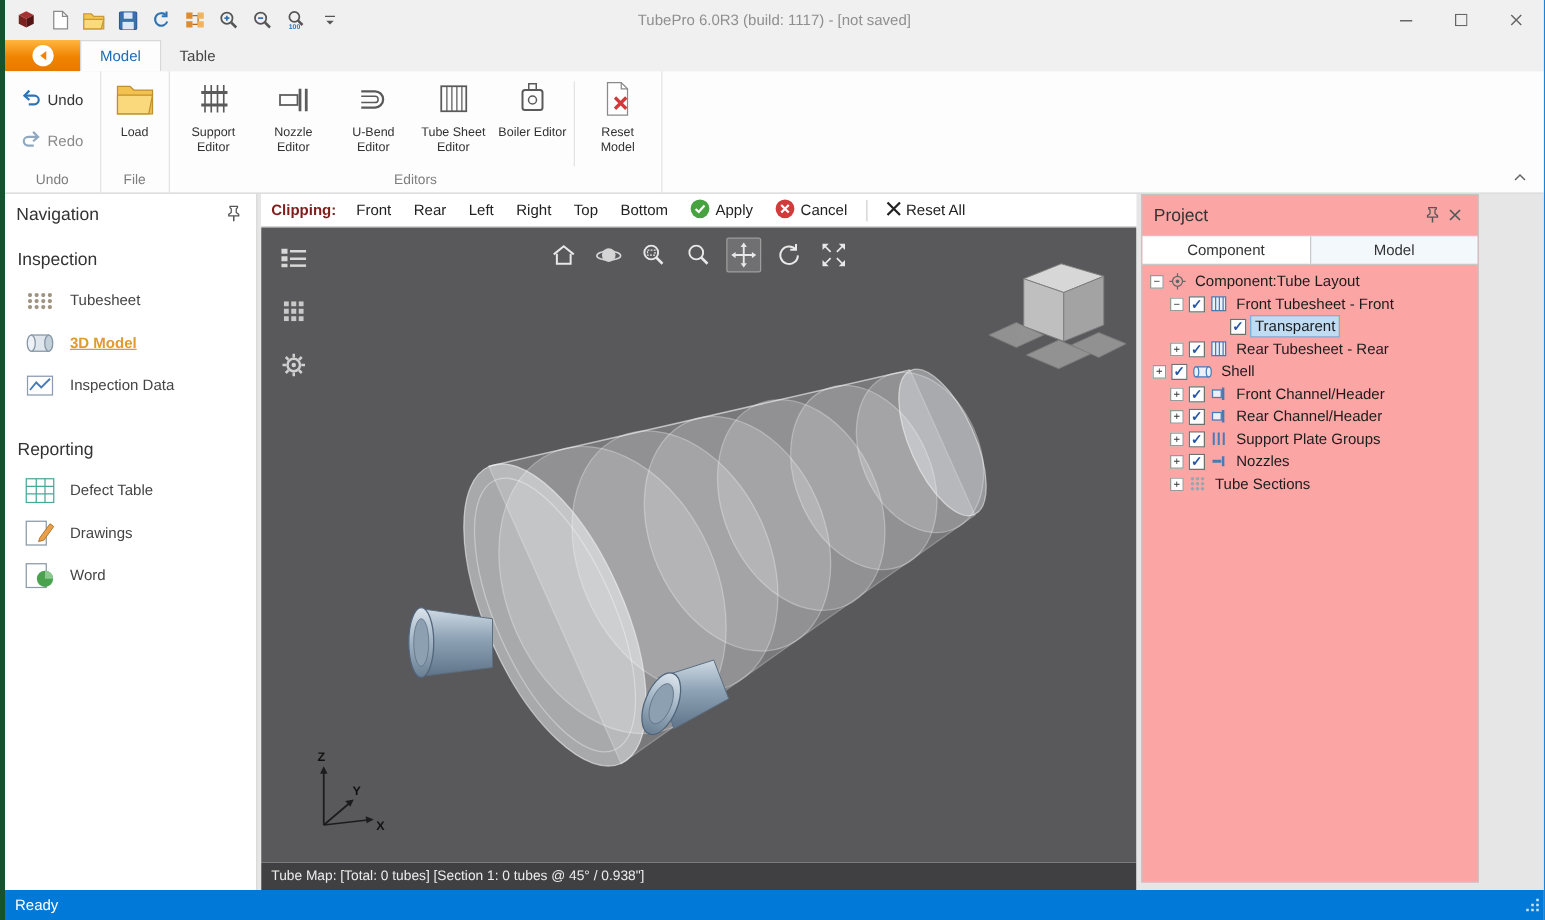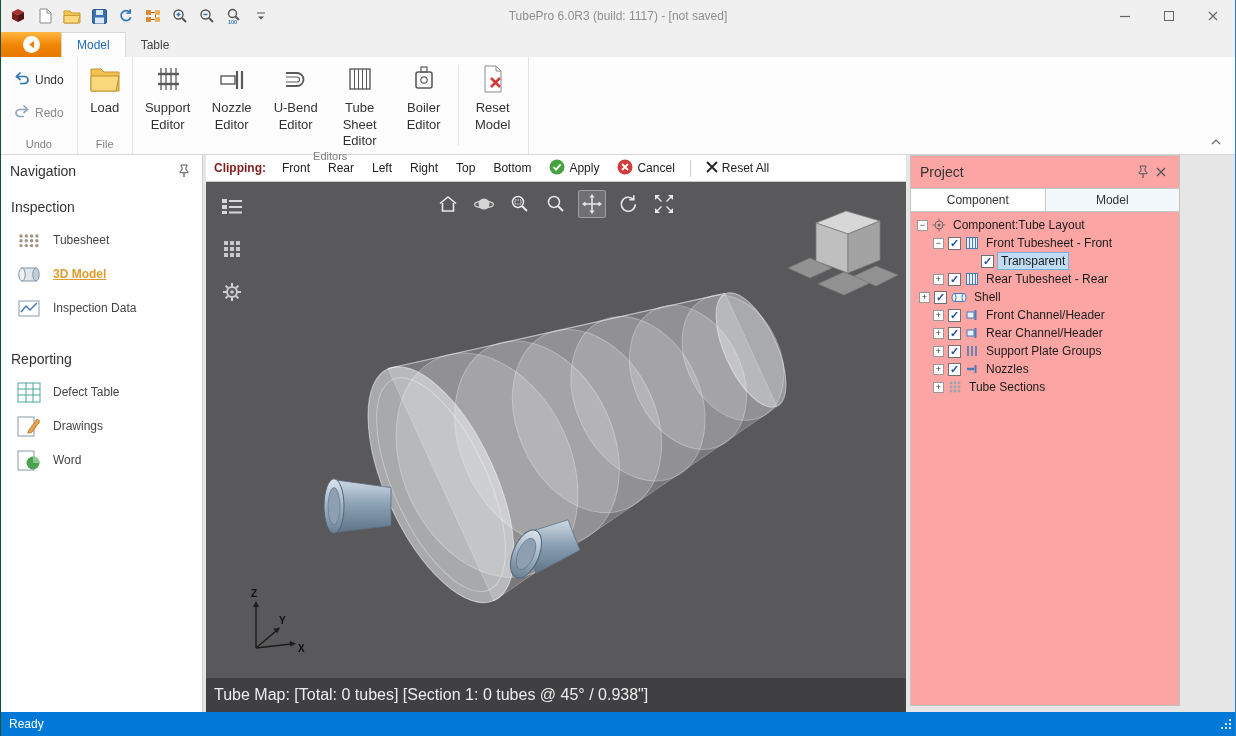--- a/index.html
+++ b/index.html
@@ -1,18 +1,18 @@
 <!DOCTYPE html>
 <html><head>
 <meta charset="utf-8">
 <style>
 *{margin:0;padding:0;box-sizing:border-box;}
 html,body{width:1236px;height:736px;}
 body{font-family:"Liberation Sans",sans-serif;font-size:12px;color:#333;background:#e6e6e6;overflow:hidden;}
-.window{width:1236px;height:736px;display:flex;flex-direction:column;background:#e6e6e6;border-left:1px solid #14532d;border-right:1px solid #1883d7;}
+.window{width:1236px;height:736px;display:flex;flex-direction:column;background:#e6e6e6;border-left:4px solid #14532d;border-right:1px solid #1883d7;}
 
 .titlebar{height:32px;background:#f0f0f0;display:flex;align-items:center;position:relative;flex:none;}
 .qat{display:flex;align-items:center;padding-left:4px;gap:1px;z-index:2;}
 .tool{width:26px;height:24px;display:inline-flex;align-items:center;justify-content:center;border-radius:2px;cursor:pointer;}
 .title-text{position:absolute;left:0;right:0;top:0;height:32px;line-height:32px;text-align:center;color:#8f8f8f;font-size:12px;}
 .win-controls{margin-left:auto;display:flex;z-index:2;}
 .win-btn{width:44px;height:31px;display:inline-flex;align-items:center;justify-content:center;cursor:pointer;}
 
 .ribbon-tabs{height:25px;background:#f0f0f0;display:flex;align-items:stretch;flex:none;}
 .app-btn{width:60px;display:flex;align-items:center;justify-content:center;background:linear-gradient(#ffb640,#f08300 55%,#e67a00);cursor:pointer;}
@@ -20,21 +20,21 @@
 .tab{padding:0 15px;display:flex;align-items:center;font-size:12px;color:#444;cursor:pointer;}
 .tab.active{background:#fdfdfd;color:#1e6bb8;border:1px solid #d8d8d8;border-bottom:none;}
 
 .ribbon{height:98px;background:#fdfdfd;border-bottom:1px solid #d5d5d5;display:flex;position:relative;flex:none;}
 .rgroup{display:flex;flex-direction:column;border-right:1px solid #e4e4e4;}
 .rg-content{flex:1;display:flex;align-items:flex-start;padding:4px 3px 0;}
 .rg-label{height:17px;line-height:15px;text-align:center;font-size:11px;color:#7d7d7d;flex:none;}
 .undo-col{display:flex;flex-direction:column;gap:12px;padding:8px 6px 0;}
 .small-btn{display:flex;align-items:center;gap:5px;font-size:12px;color:#333;background:none;border:none;font-family:inherit;cursor:pointer;padding:2px 4px;}
 .small-btn.dim{color:#8a8a8a;}
-.big-btn{min-width:48px;max-width:64px;display:flex;flex-direction:column;align-items:center;gap:2px;padding:3px 4px 0;font-size:13px;line-height:1.25;color:#333;background:none;border:none;font-family:inherit;text-align:center;cursor:pointer;}
+.big-btn{min-width:48px;max-width:64px;display:flex;flex-direction:column;align-items:center;gap:2px;padding:3px 4px 0;font-size:10px;line-height:1.25;color:#333;background:none;border:none;font-family:inherit;text-align:center;cursor:pointer;}
 .ed-sep{width:1px;background:#e4e4e4;margin:4px 2px;align-self:stretch;}
 .collapse-ribbon{position:absolute;right:10px;bottom:5px;width:18px;height:14px;display:flex;align-items:center;justify-content:center;cursor:pointer;}
 
 .main{flex:1;display:flex;background:#e6e6e6;min-height:0;}
 .nav-panel{width:202px;background:#fff;flex:none;display:flex;flex-direction:column;border-right:1px solid #cfcfcf;}
 .panel-header{height:32px;display:flex;align-items:center;padding:0 9px;flex:none;}
 .panel-title{font-size:14px;color:#333;flex:1;}
 .ph-ic{display:inline-flex;align-items:center;justify-content:center;width:18px;height:18px;cursor:pointer;}
 .nav-section{font-size:14px;color:#333;padding:12px 10px 8px;}
 .nav-section.second{margin-top:14px;}
@@ -49,21 +49,21 @@
 .clip-action{display:flex;align-items:center;gap:4px;padding:2px 8px;cursor:pointer;border-radius:2px;color:#222;}
 .vsep{width:1px;height:17px;background:#cfcfcf;margin:0 5px;}
 .viewport{flex:1;background:#59595b;position:relative;overflow:hidden;min-height:0;}
 .scene{position:absolute;inset:0;width:100%;height:100%;}
 .vp-left{position:absolute;left:12px;top:10px;display:flex;flex-direction:column;gap:15px;z-index:3;}
 .vp-top{position:absolute;top:8px;left:50%;transform:translateX(-50%);display:flex;gap:8px;z-index:3;}
 .vtool{width:28px;height:28px;display:flex;align-items:center;justify-content:center;cursor:pointer;border-radius:2px;border:1px solid transparent;}
 .vtool.active{background:rgba(255,255,255,0.14);border-color:#9d9d9d;}
 .view-cube{position:absolute;top:24px;right:8px;z-index:2;}
 .axes{position:absolute;left:32px;bottom:12px;z-index:2;}
-.tube-map{height:34px;background:#404042;color:#ececec;font-size:16px;display:flex;align-items:center;padding-left:8px;flex:none;}
+.tube-map{height:22px;background:#404042;color:#ececec;font-size:11px;display:flex;align-items:center;padding-left:8px;flex:none;}
 
 .project-panel{width:270px;flex:none;margin:0 4px 6px 4px;background:#fca5a5;border:1px solid #c3c3c3;display:flex;flex-direction:column;}
 .proj-tabs{display:flex;border-top:1px solid #c9c9c9;border-bottom:1px solid #c9c9c9;flex:none;}
 .ptab{flex:1;text-align:center;padding:4px 0;background:#fff;color:#333;cursor:pointer;}
 .ptab + .ptab{border-left:1px solid #c9c9c9;}
 .ptab.active{background:#f3f8fd;}
 .tree{flex:1;overflow:hidden;padding-top:4px;}
 .trow{height:18px;display:flex;align-items:center;font-size:12px;color:#1c1c1c;cursor:default;white-space:nowrap;}
 .trow.sel .tlabel{background:#bfdcf3;outline:1px solid #7ab2dd;}
 .exp{width:11px;height:11px;border:1px solid #999;background:#fff;flex:none;display:inline-flex;align-items:center;justify-content:center;font-size:9px;line-height:1;color:#333;margin-right:4px;cursor:pointer;}

